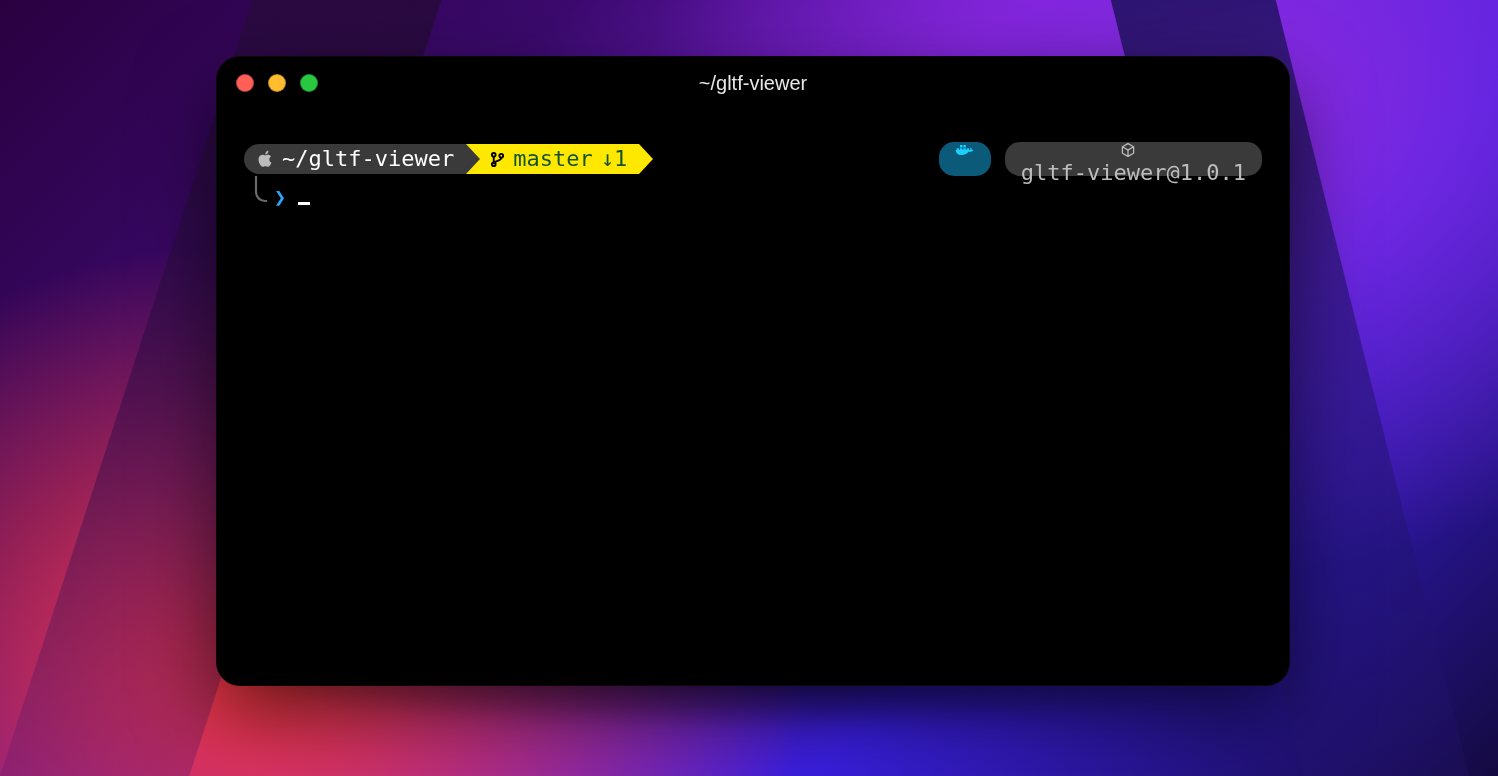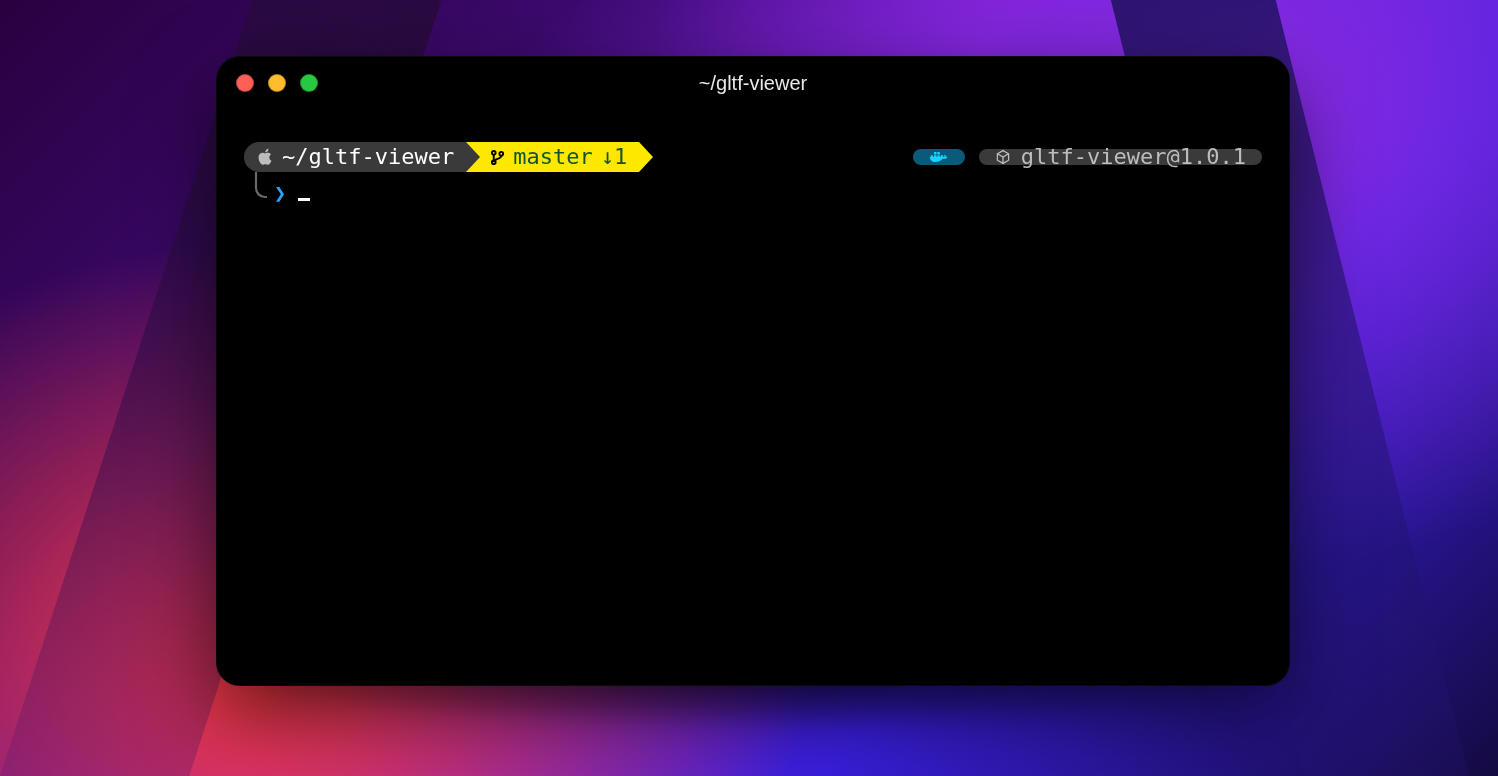--- a/index.html
+++ b/index.html
@@ -99,25 +99,26 @@
     z-index: 2;
   }
   .seg.branch .arrow { border-left: 14px solid #ffe800; }
   .seg .icon { margin-right: 8px; display: inline-flex; }
 
   .spacer { flex: 1; }
 
   .pill {
     display: inline-flex;
     align-items: center;
-    height: 16px;
+    height: 34px;
     border-radius: 15px;
     padding: 0 16px;
     margin-left: 14px;
     white-space: nowrap;
+    flex-direction: column;
   }
   .pill.docker {
     background: #0b5a7a;
     color: #19d3ff;
   }
   .pill.docker svg { display:block; }
   .pill.pkg {
     background: #3a3a3a;
     color: #bdbdbd;
   }

